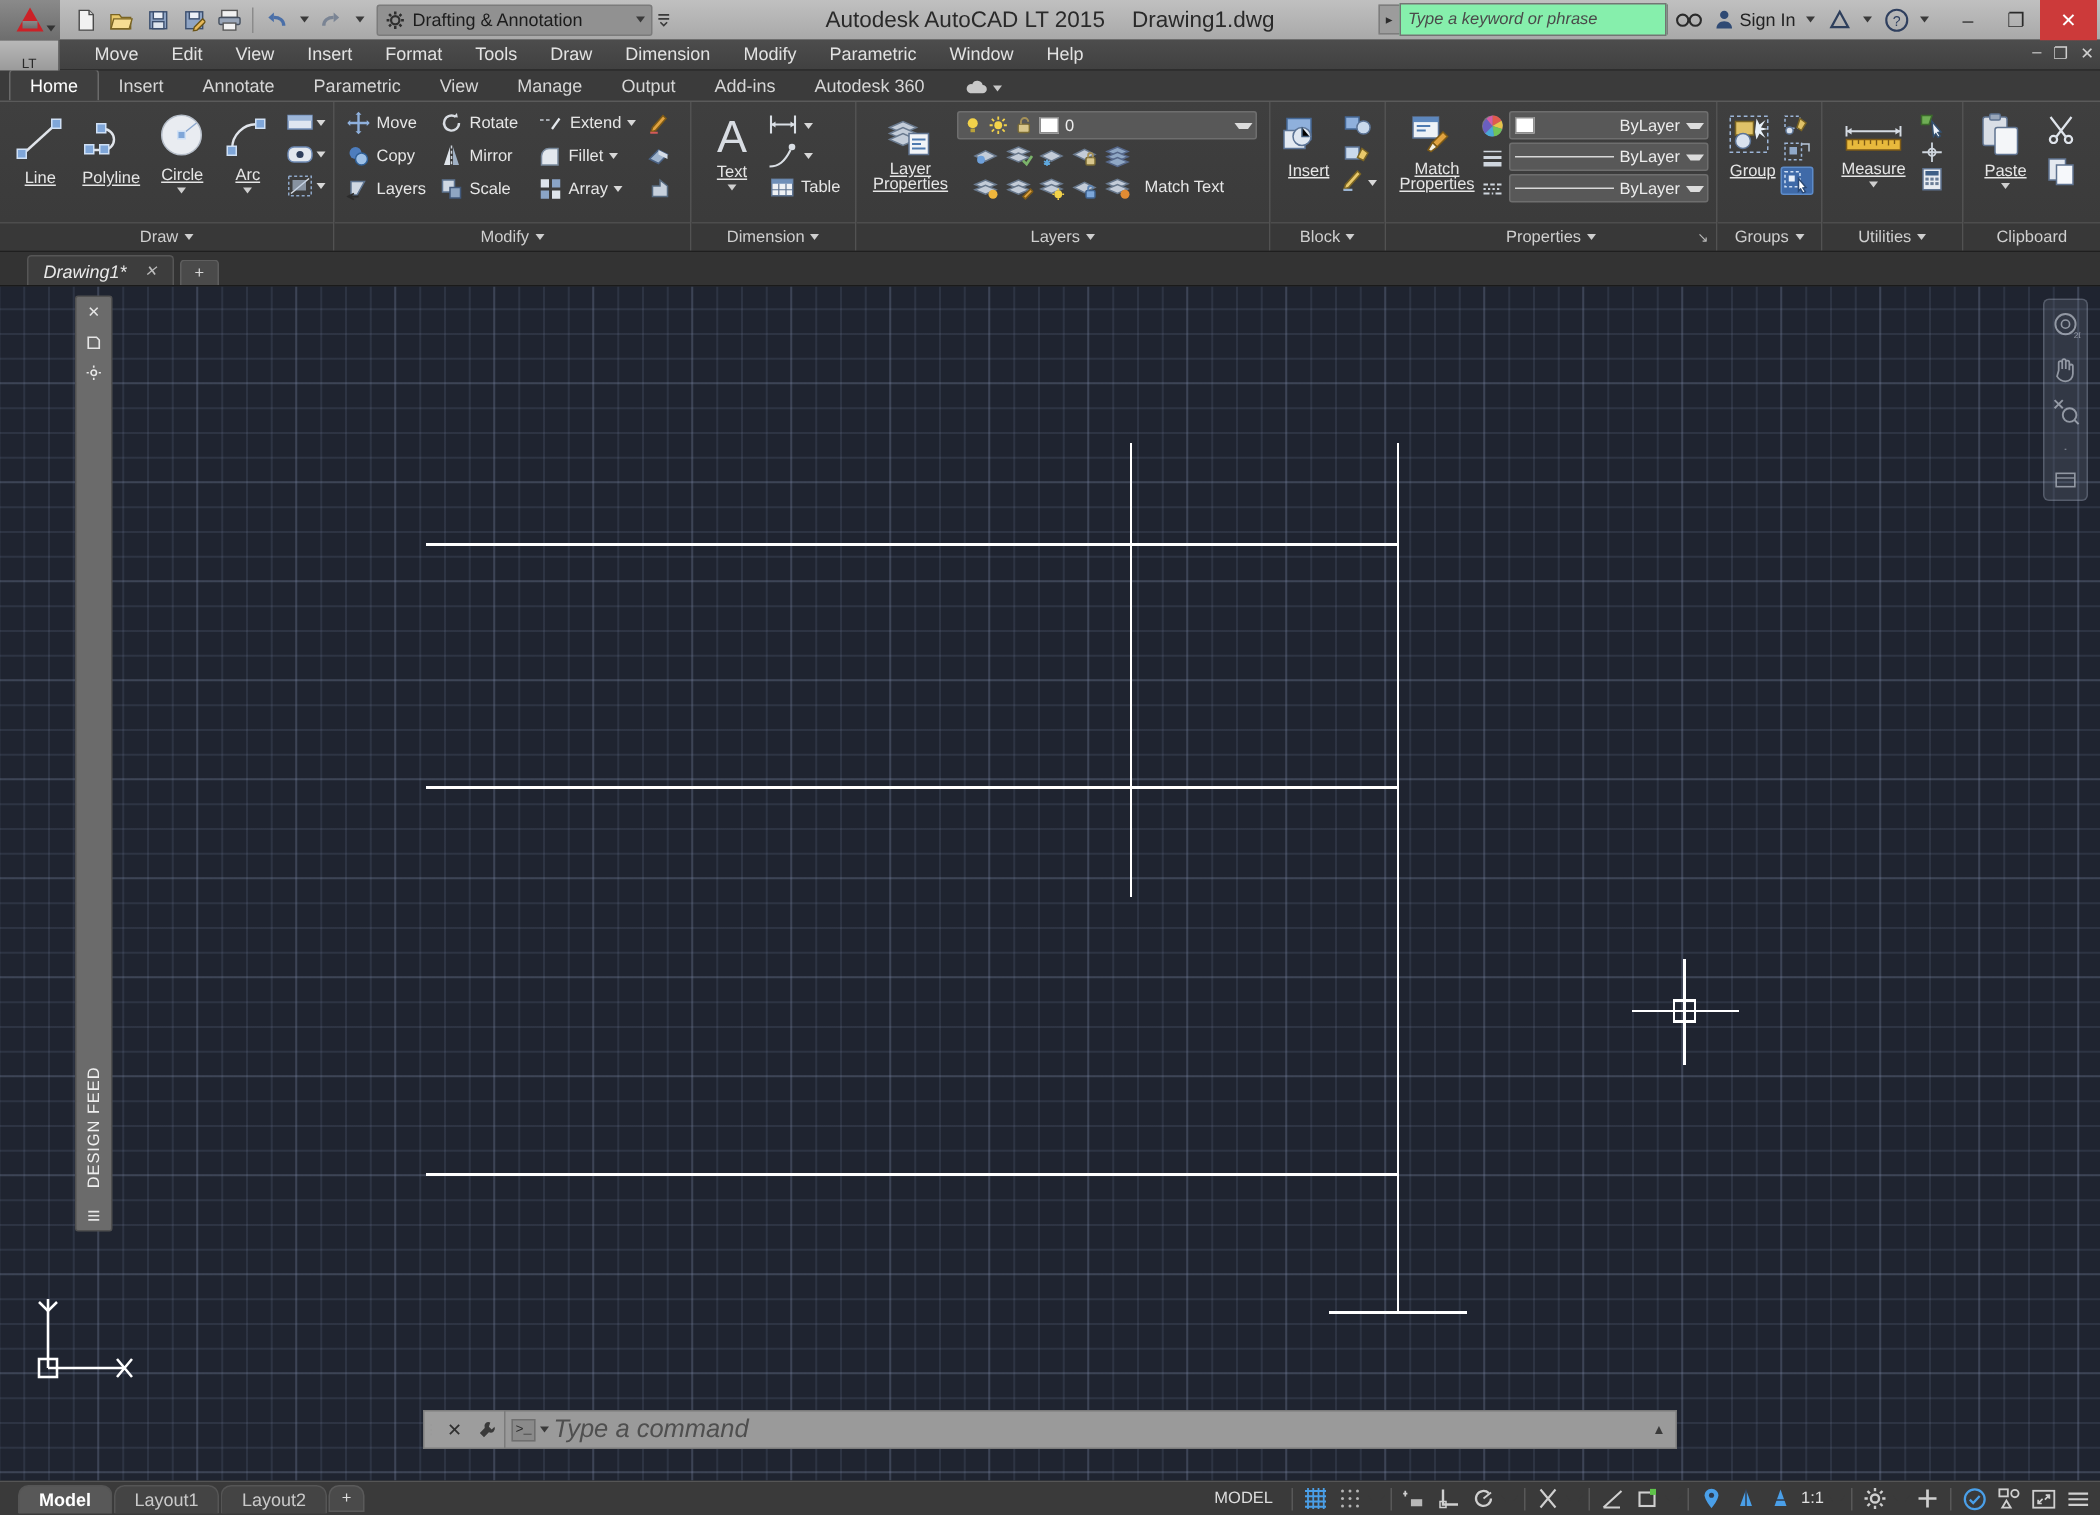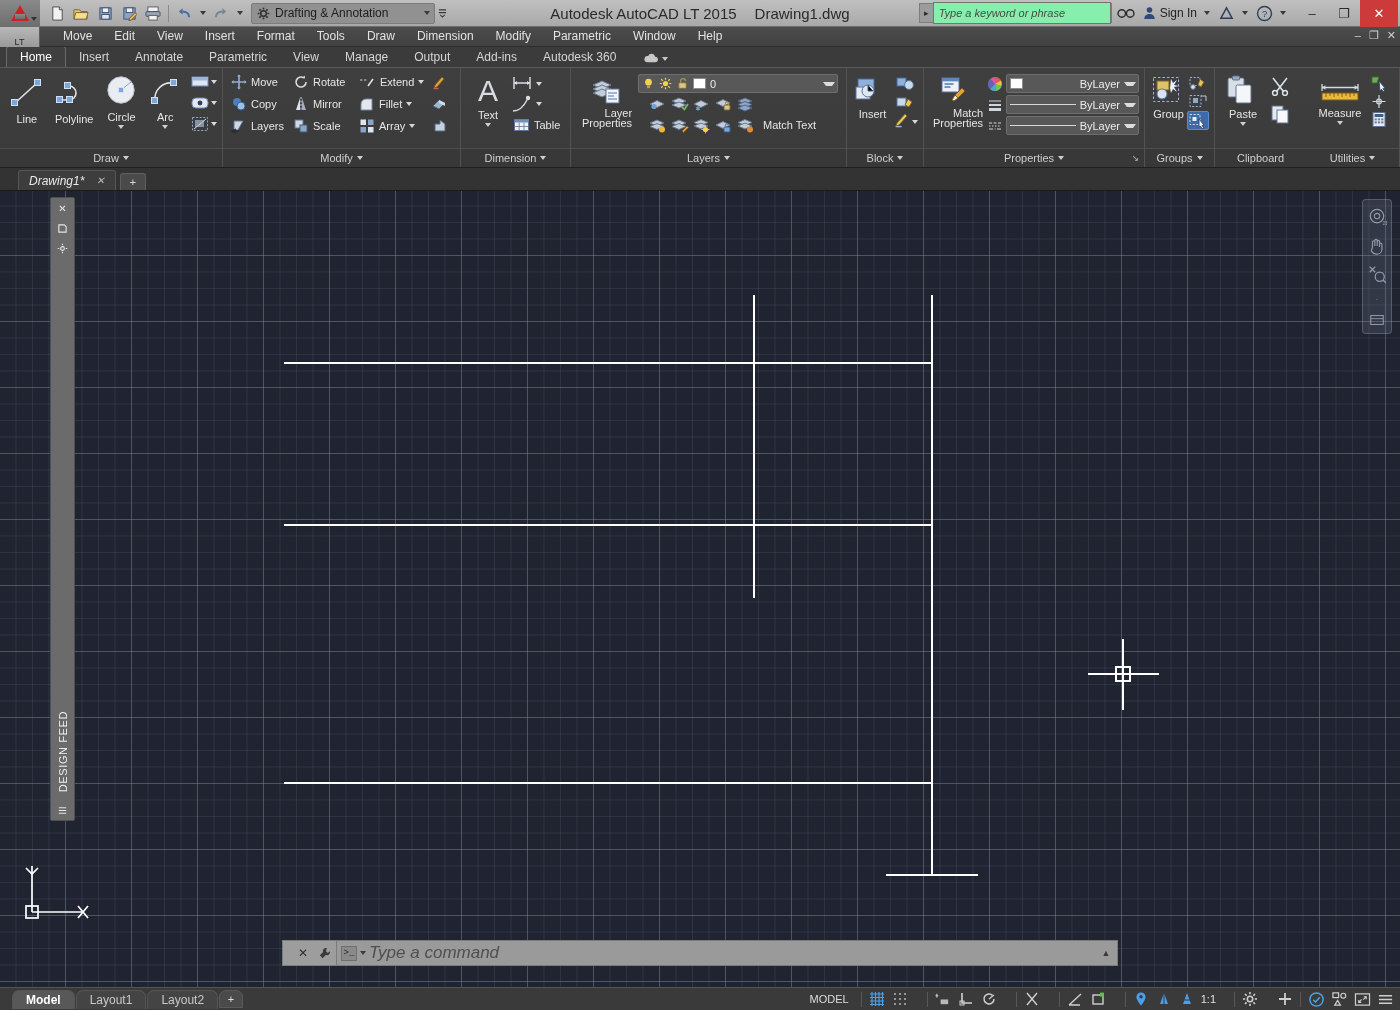--- a/index.html
+++ b/index.html
@@ -87,21 +87,21 @@
   .panel-body{flex:1;display:flex;align-items:flex-start;padding:4px 5px 0;}
   .panel-title{
     height:19px;display:flex;align-items:center;justify-content:center;gap:4px;
     font-size:11px;color:#cfcfcf;background:#383838;border-top:1px solid #4d4d4d;
   }
   .ptri{width:0;height:0;border-left:3.5px solid transparent;border-right:3.5px solid transparent;border-top:4px solid #cfcfcf;}
   .big-btn{
     width:48px;display:flex;flex-direction:column;align-items:center;gap:2px;padding-top:2px;
     font-size:11px;color:#e6e6e6;border-radius:3px;
   }
-  .big-btn .lbl{text-align:right;line-height:11px;}
+  .big-btn .lbl{text-align:center;line-height:11px;text-decoration:underline;}
   .small-btn{
     display:flex;align-items:center;gap:4px;height:22px;padding:0 3px;font-size:11px;color:#e6e6e6;border-radius:3px;
   }
   .icon{display:inline-flex;align-items:center;justify-content:center;}
   .col{display:flex;flex-direction:column;}
   .row{display:flex;align-items:center;}
 
   
   .combo{
     display:flex;align-items:center;gap:4px;height:19px;
@@ -942,54 +942,20 @@
               </svg>
             </span>
         </div>
       </div>
       <div class="panel-title">
         <span>Groups</span>
         <span class="ptri"></span>
       </div>
     </div>
 
-    <div class="panel" style="width:91px;border-right:none">
-      <div class="panel-body">
-        <div class="big-btn" style="width:46px;padding-top:3px">
-          <span class="icon">
-            <svg width="36" height="32" viewBox="0 0 36 32">
-                <rect x="3" y="3" width="16" height="19" rx="1.5" fill="#d9dee6" stroke="#5f7390"></rect>
-                <rect x="7.5" y="1" width="7" height="4" rx="1" fill="#9aa8bb" stroke="#5f7390"></rect>
-                <rect x="11" y="10" width="15" height="18" rx="1.5" fill="#f4f6f9" stroke="#5f7390"></rect>
-              </svg>
-          </span>
-          <span class="lbl">Paste</span>
-          <span class="ptri"></span>
-        </div>
-        <div class="col" style="gap:8px;padding-top:4px;padding-left:3px">
-          <span class="icon">
-              <svg width="22" height="20" viewBox="0 0 22 20">
-                <path d="M4 2l10 13M18 2L8 15" stroke="#dfe4eb" stroke-width="1.5" fill="none"></path>
-                <circle cx="6" cy="17" r="2.4" fill="none" stroke="#dfe4eb" stroke-width="1.5"></circle>
-                <circle cx="16" cy="17" r="2.4" fill="none" stroke="#dfe4eb" stroke-width="1.5"></circle>
-              </svg>
-            </span>
-          <span class="icon">
-              <svg width="22" height="20" viewBox="0 0 22 20">
-                <rect x="3" y="2" width="11" height="14" fill="#e4e9f0" stroke="#5f7390"></rect>
-                <rect x="8" y="6" width="11" height="13" fill="#f6f8fb" stroke="#5f7390"></rect>
-              </svg>
-            </span>
-        </div>
-      </div>
-      <div class="panel-title">
-        <span>Clipboard</span>
-      </div>
-    </div>
-
     <div class="panel" style="width:94px">
       <div class="panel-body">
         <div class="big-btn" style="width:58px;padding-top:6px">
           <span class="icon">
             <svg width="44" height="28" viewBox="0 0 44 28">
                 <path d="M4 6v7M40 6v7M4 9.5h36" stroke="#d5dbe3" stroke-width="1.3"></path>
                 <path d="M4 9.5l3.4-2.2v4.4zM40 9.5l-3.4-2.2v4.4z" fill="#d5dbe3"></path>
                 <rect x="4" y="15" width="36" height="7" fill="#e8b93c" stroke="#7d5a16"></rect>
                 <g stroke="#7d5a16" stroke-width=".9">
                   <path d="M8 15v4M12 15v3M16 15v4M20 15v3M24 15v4M28 15v3M32 15v4M36 15v3"></path>
@@ -1024,20 +990,54 @@
                   <rect x="8.9" y="10.4" width="2.2" height="2"></rect>
                   <rect x="12.2" y="10.4" width="2.2" height="2"></rect>
                 </g>
               </svg>
             </span>
         </div>
       </div>
       <div class="panel-title">
         <span>Utilities</span>
         <span class="ptri"></span>
+      </div>
+    </div>
+
+    <div class="panel" style="width:91px;border-right:none">
+      <div class="panel-body">
+        <div class="big-btn" style="width:46px;padding-top:3px">
+          <span class="icon">
+            <svg width="36" height="32" viewBox="0 0 36 32">
+                <rect x="3" y="3" width="16" height="19" rx="1.5" fill="#d9dee6" stroke="#5f7390"></rect>
+                <rect x="7.5" y="1" width="7" height="4" rx="1" fill="#9aa8bb" stroke="#5f7390"></rect>
+                <rect x="11" y="10" width="15" height="18" rx="1.5" fill="#f4f6f9" stroke="#5f7390"></rect>
+              </svg>
+          </span>
+          <span class="lbl">Paste</span>
+          <span class="ptri"></span>
+        </div>
+        <div class="col" style="gap:8px;padding-top:4px;padding-left:3px">
+          <span class="icon">
+              <svg width="22" height="20" viewBox="0 0 22 20">
+                <path d="M4 2l10 13M18 2L8 15" stroke="#dfe4eb" stroke-width="1.5" fill="none"></path>
+                <circle cx="6" cy="17" r="2.4" fill="none" stroke="#dfe4eb" stroke-width="1.5"></circle>
+                <circle cx="16" cy="17" r="2.4" fill="none" stroke="#dfe4eb" stroke-width="1.5"></circle>
+              </svg>
+            </span>
+          <span class="icon">
+              <svg width="22" height="20" viewBox="0 0 22 20">
+                <rect x="3" y="2" width="11" height="14" fill="#e4e9f0" stroke="#5f7390"></rect>
+                <rect x="8" y="6" width="11" height="13" fill="#f6f8fb" stroke="#5f7390"></rect>
+              </svg>
+            </span>
+        </div>
+      </div>
+      <div class="panel-title">
+        <span>Clipboard</span>
       </div>
     </div>
   </div>
 
   <div class="doctabs">
     <div class="doctab">
       <span>Drawing1*</span>
       <span class="x">✕</span>
     </div>
     <div class="doctab-plus">+</div>

